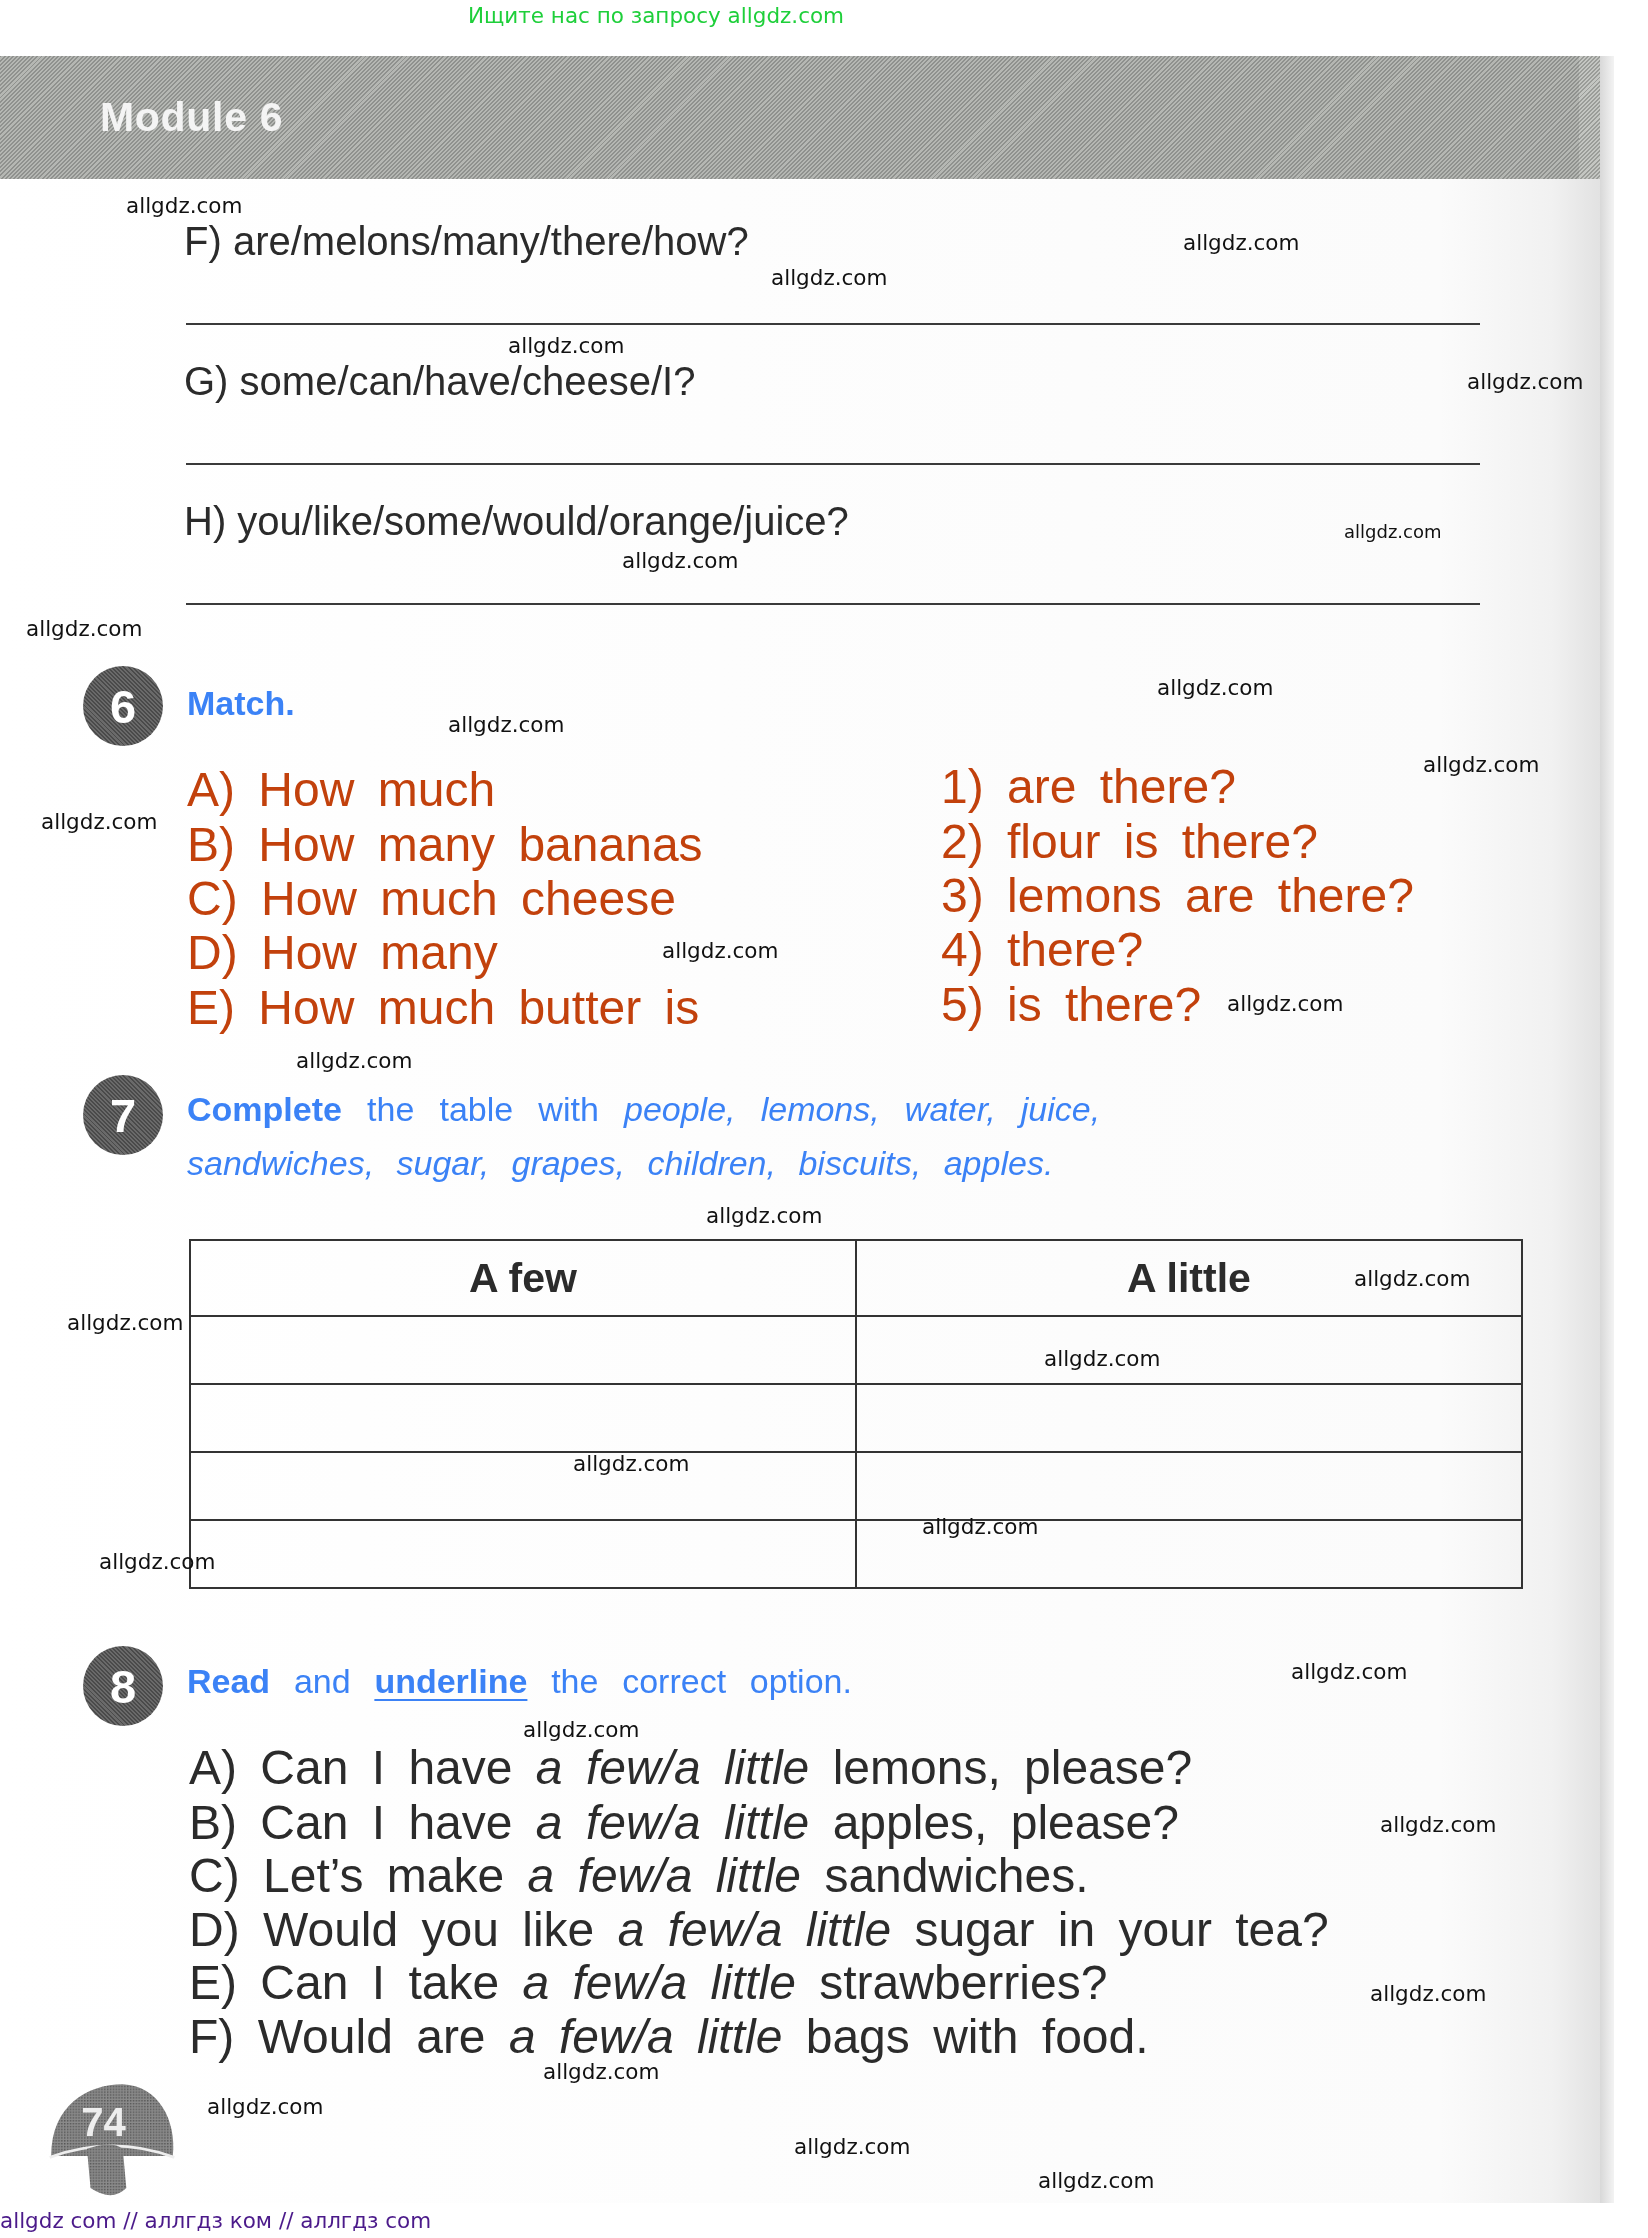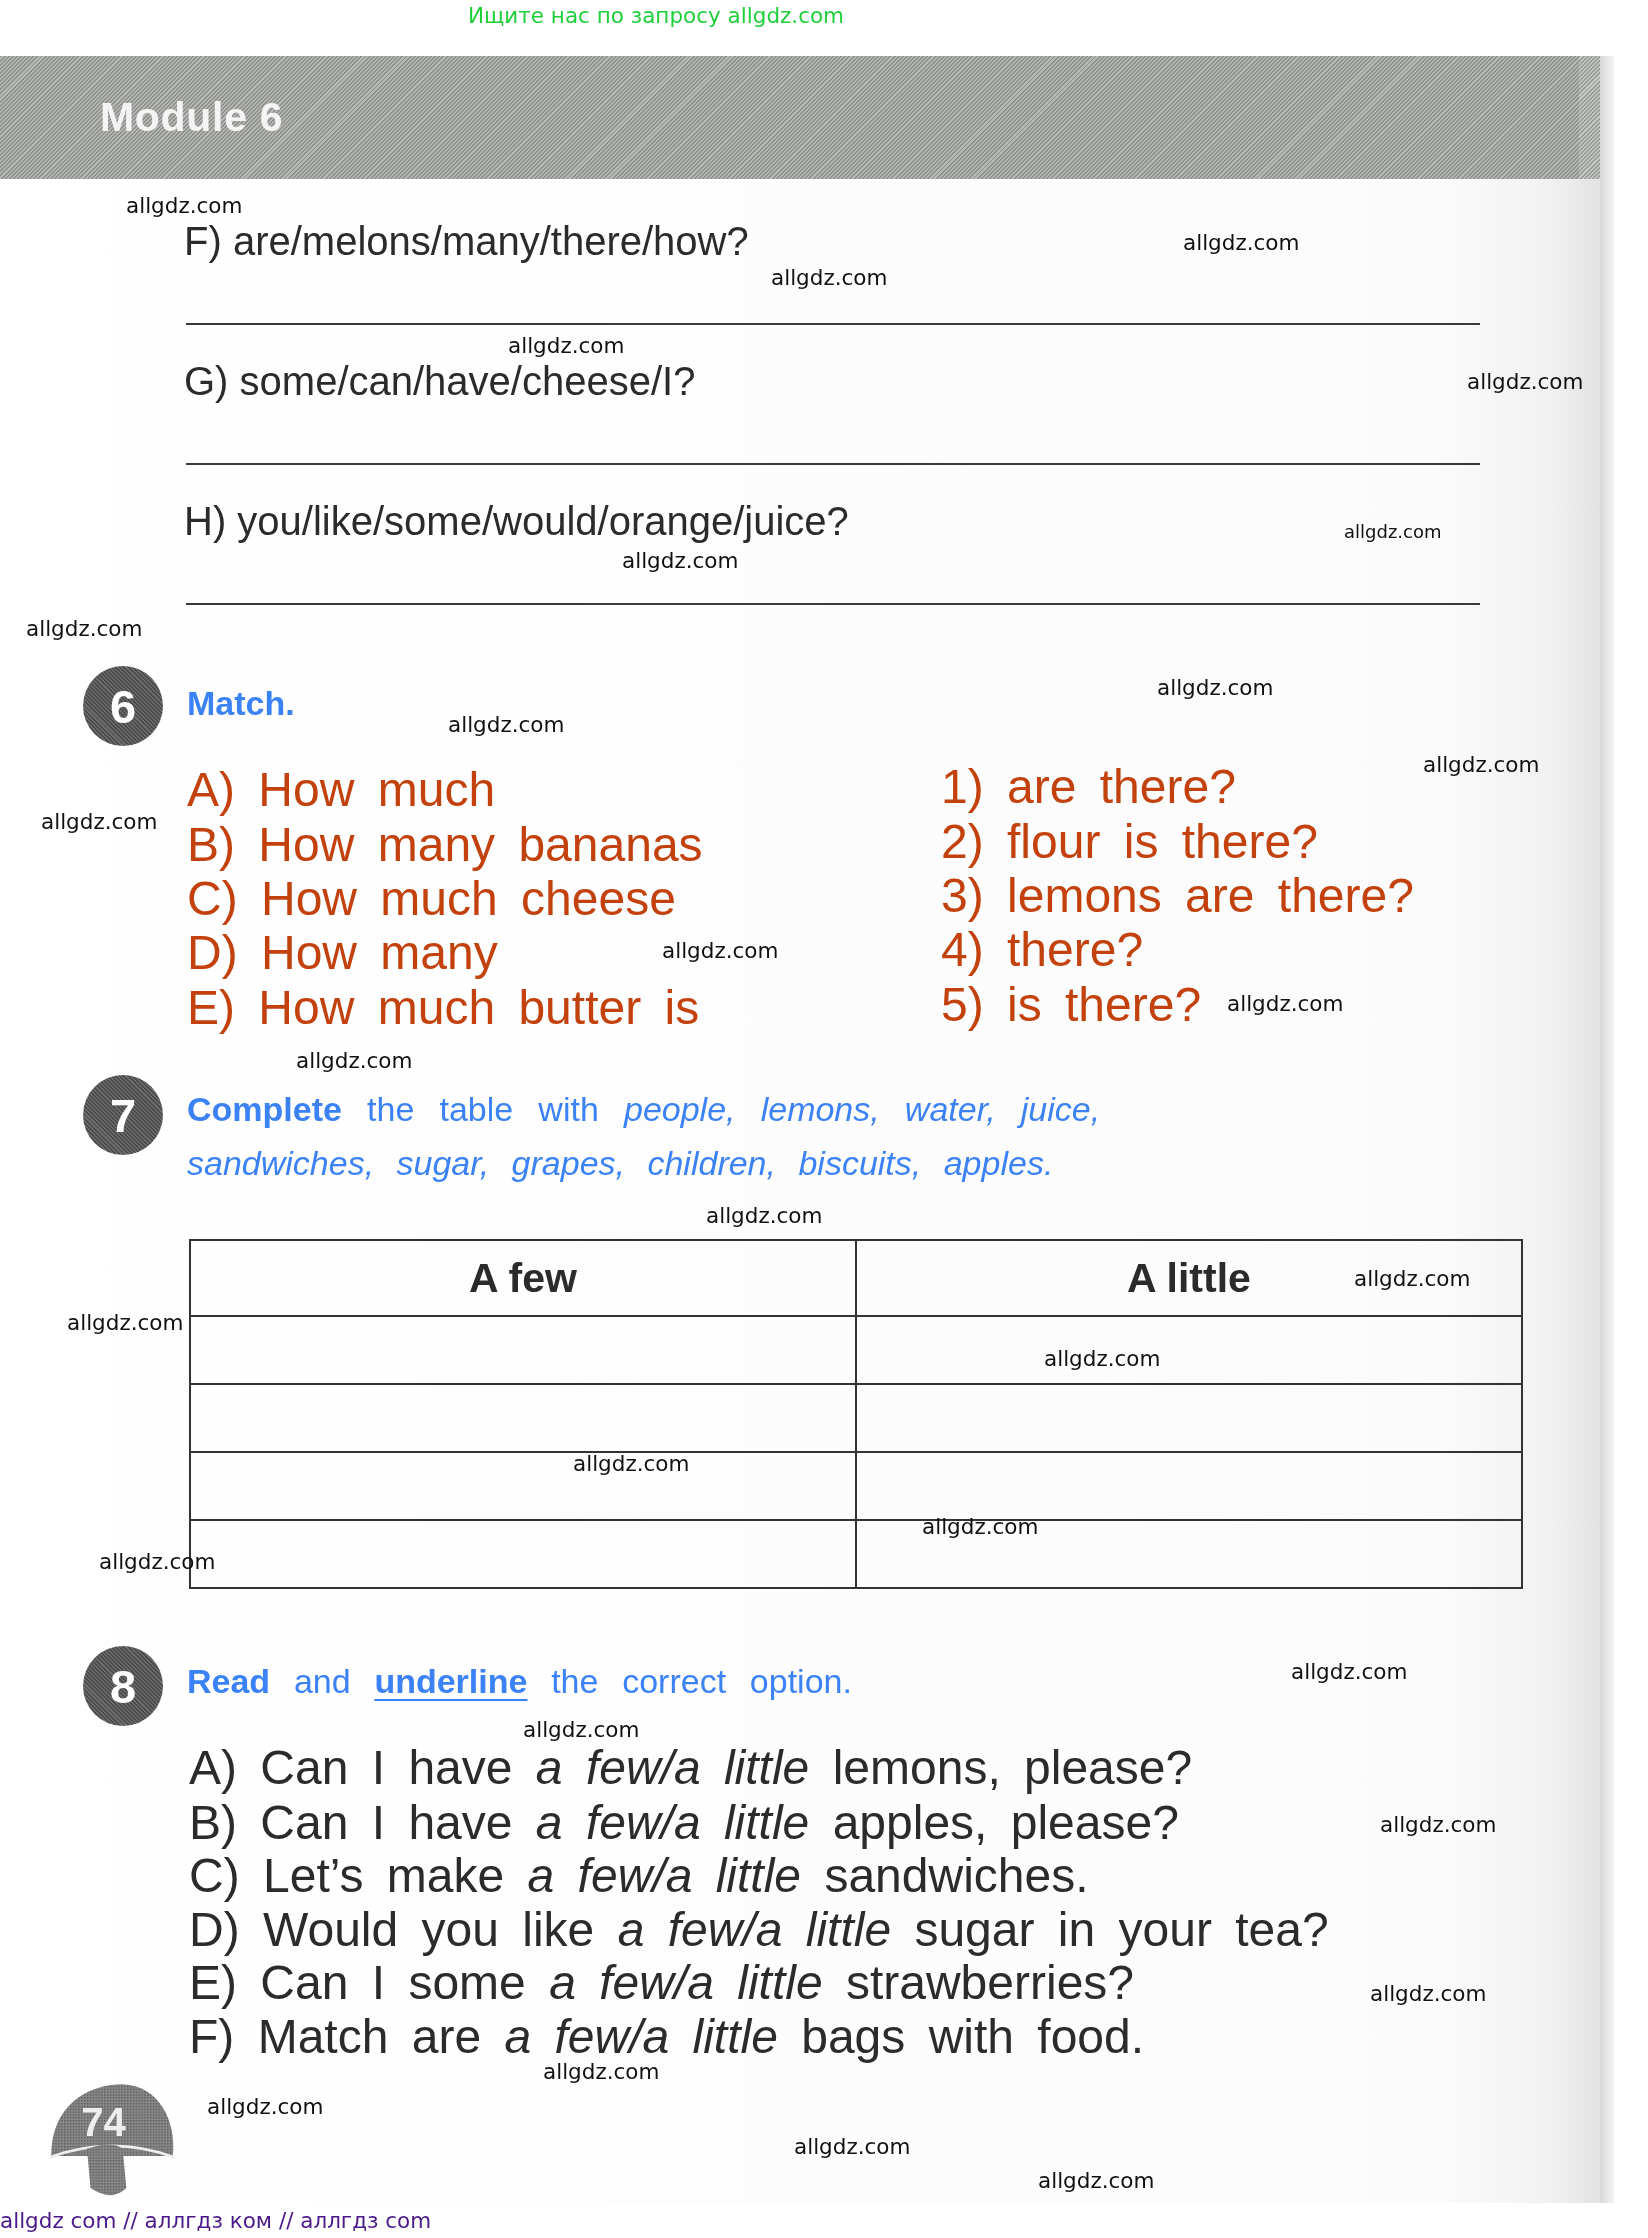--- a/index.html
+++ b/index.html
@@ -159,22 +159,22 @@
 
 <div class="ex-badge" style="left:83px; top:1646px;">8</div>
 <div class="ex-title" style="top:1662px; word-spacing:14.3px;">
   <b>Read</b> <span>and</span> <span class="ul">underline</span> <span>the correct option.</span>
 </div>
 
 <div class="opt-line" style="top:1740px;"><span>A)</span> <span>Can I have</span> <i>a few/a little</i> <span>lemons, please?</span></div>
 <div class="opt-line" style="top:1795px;"><span>B)</span> <span>Can I have</span> <i>a few/a little</i> <span>apples, please?</span></div>
 <div class="opt-line" style="top:1848px;"><span>C)</span> <span>Let’s make</span> <i>a few/a little</i> <span>sandwiches.</span></div>
 <div class="opt-line" style="top:1902px;"><span>D)</span> <span>Would you like</span> <i>a few/a little</i> <span>sugar in your tea?</span></div>
-<div class="opt-line" style="top:1955px;"><span>E)</span> <span>Can I some</span> <i>a few/a little</i> <span>strawberries?</span></div>
-<div class="opt-line" style="top:2009px;"><span>F)</span> <span>Match are</span> <i>a few/a little</i> <span>bags with food.</span></div>
+<div class="opt-line" style="top:1955px;"><span>E)</span> <span>Can I take</span> <i>a few/a little</i> <span>strawberries?</span></div>
+<div class="opt-line" style="top:2009px;"><span>F)</span> <span>Would are</span> <i>a few/a little</i> <span>bags with food.</span></div>
 
 <div class="page-num">
   <svg width="136" height="122" viewBox="0 0 190 170">
     <defs>
       <pattern id="dots" width="4" height="4" patternUnits="userSpaceOnUse">
         <rect width="4" height="4" fill="#8a8a8a"></rect>
         <rect width="2" height="2" fill="#555"></rect>
       </pattern>
     </defs>
     <path d="M10,110 C10,40 60,10 110,10 C160,12 185,60 180,110 Z" fill="url(#dots)"></path>

